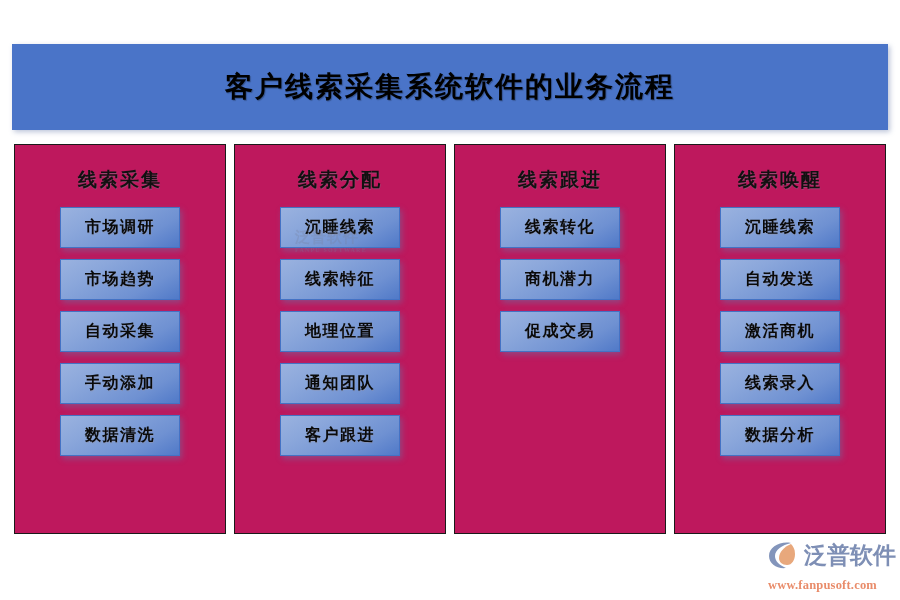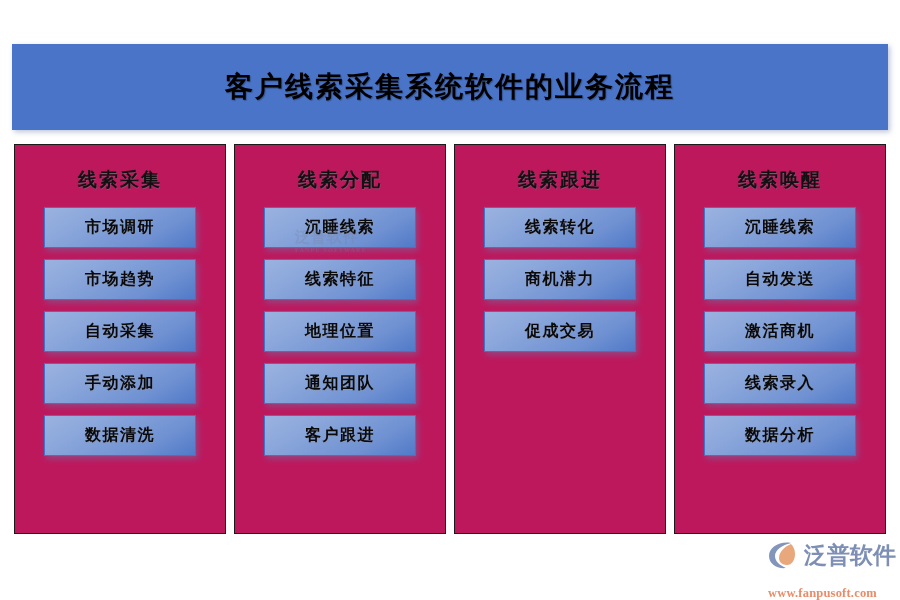--- a/index.html
+++ b/index.html
@@ -81,21 +81,21 @@
 
   .items-wrap {
     width: 100%;
     display: flex;
     flex-direction: column;
     align-items: center;
     gap: 11px;
   }
 
   .item-box {
-    width: 152px;
+    width: 120px;
     height: 41px;
     box-sizing: border-box;
     background: linear-gradient(150deg, #9ab2df 0%, #8ba7db 28%, #6f91d2 72%, #5079c8 100%);
     border: 1px solid #4472c4;
     box-shadow: 2px 3px 6px rgba(100,120,170,0.48);
     display: flex;
     align-items: center;
     justify-content: center;
     color: #0a0a0a;
     font-size: 16px;
@@ -146,21 +146,21 @@
   .logo-name {
     font-size: 23px;
     font-weight: bold;
     color: #7e8fb5;
     letter-spacing: 0px;
     font-family: "Liberation Serif", "DejaVu Serif", serif;
     line-height: 1;
     white-space: nowrap;
   }
   .logo-url {
-    margin-top: 16px;
+    margin-top: 8px;
     margin-left: 2px;
     font-size: 12.5px;
     font-weight: bold;
     color: #e98c6a;
     letter-spacing: 0.2px;
     font-family: "Liberation Serif", "DejaVu Serif", serif;
     white-space: nowrap;
   }
 </style>
 </head>

